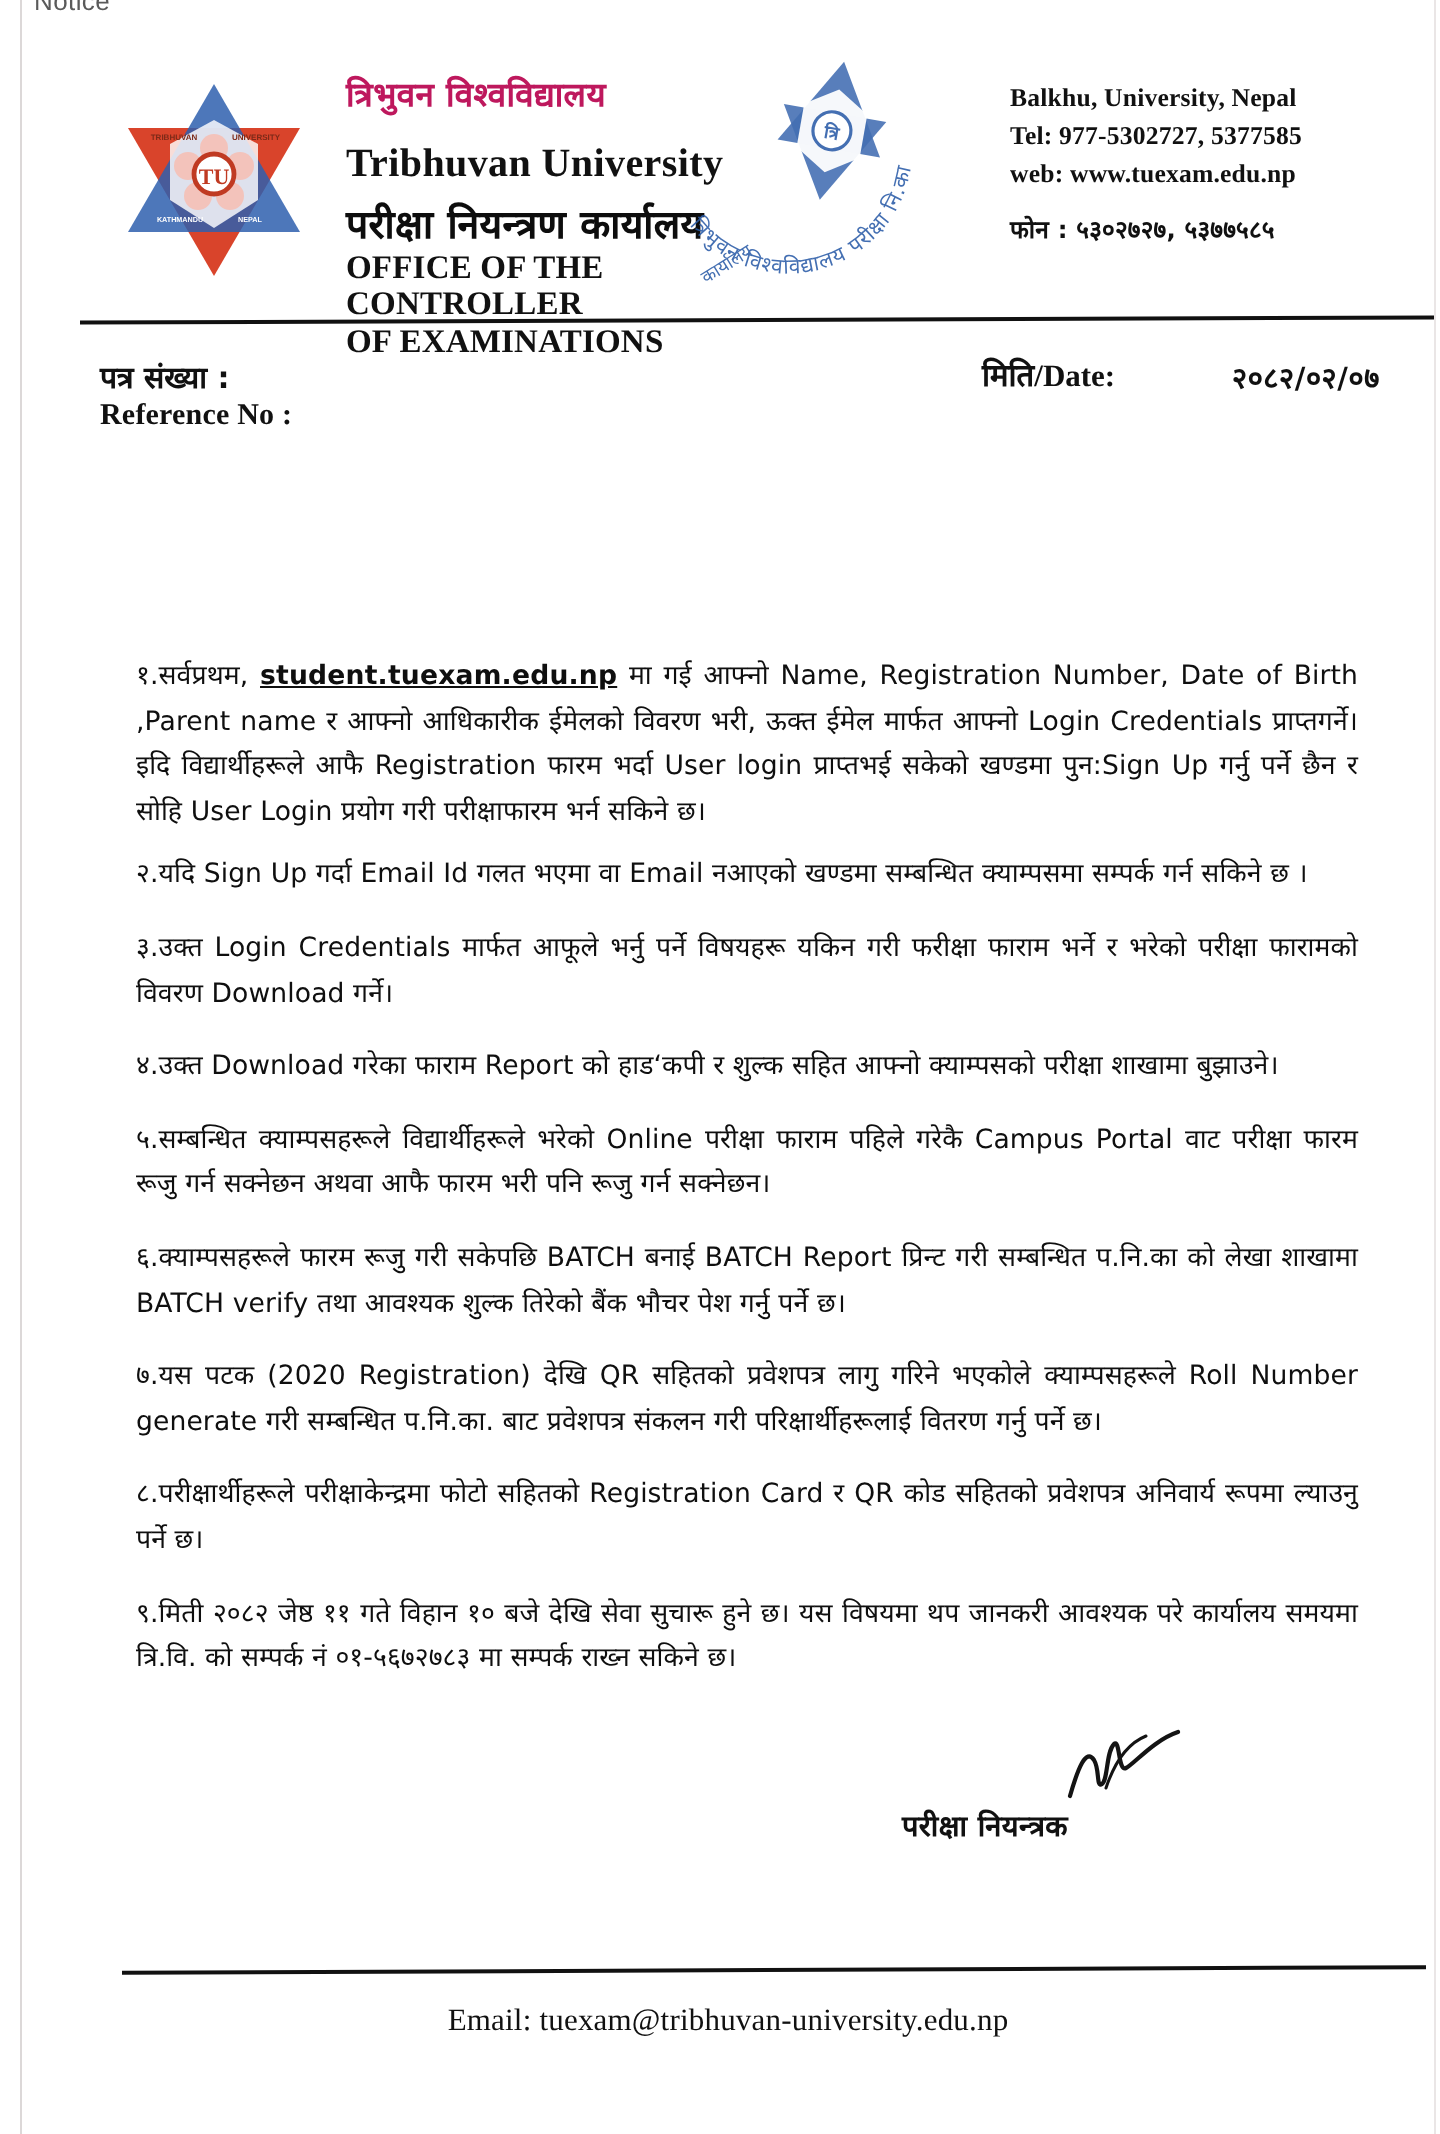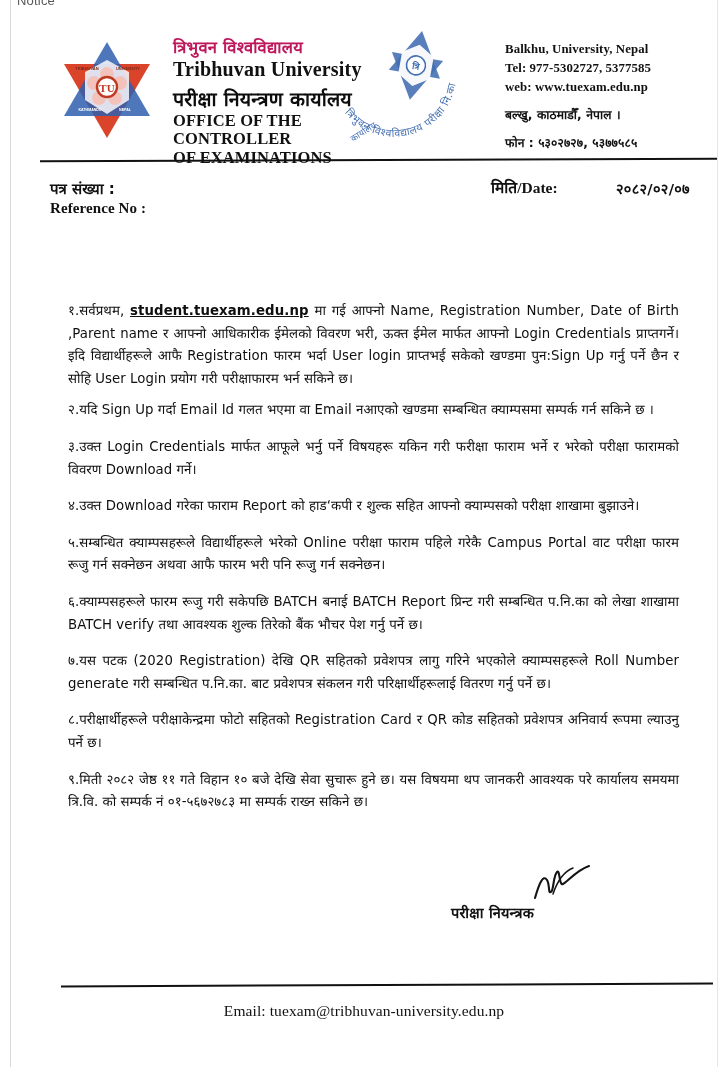--- a/index.html
+++ b/index.html
@@ -76,21 +76,21 @@
     font-weight: 700;
     line-height: 1.18;
     letter-spacing: .2px;
     color: #be185d;
   }
   .org-en1 {
     font-size: 20px;
     font-weight: 700;
     line-height: 1.15;
     letter-spacing: .2px;
-    margin-top: 1px;
+    margin-top: 14px;
   }
   .org-np2 {
     font-family: "DejaVu Sans", sans-serif;
     font-size: 19.5px;
     font-weight: 700;
     line-height: 1.2;
     letter-spacing: .2px;
     margin-top: 7px;
     color: #0d0d0d;
   }
@@ -199,21 +199,21 @@
   }
   .para {
     font-family: "DejaVu Sans", sans-serif;
     font-size: 13.3px;
     line-height: 1.70;
     text-align: justify;
     color: #0f0f0f;
     margin: 0 0 10px 0;
     letter-spacing: .05px;
   }
-  .para.tight { margin-bottom: 9px; }
+  .para.tight { margin-bottom: 9px; margin-top: 28px; }
   .para.gap   { margin-bottom: 14px; }
   .link {
     text-decoration: underline;
     font-weight: 700;
     letter-spacing: .1px;
   }
 
   
   .sign-area {
     position: absolute;
@@ -318,21 +318,20 @@
           <textPath href="#arcpath" startOffset="2%">त्रिभुवन विश्वविद्यालय परीक्षा नि.का.</textPath>
         </text>
         <text x="26" y="128" font-family="DejaVu Sans, sans-serif" font-size="9" fill="#2B5CA8" transform="rotate(-32 26 128)">कार्यालय</text>
       </svg>
     </div>
 
     <div class="contact">
       <div>Balkhu, University, Nepal</div>
       <div>Tel: 977-5302727, 5377585</div>
       <div>web: www.tuexam.edu.np</div>
-      <div class="np">बल्खु, काठमाडौँ, नेपाल ।</div>
       <div class="np">फोन : ५३०२७२७, ५३७७५८५</div>
     </div>
 
     <div class="header-rule"></div>
   </div>
 
   <div class="refrow">
     <div class="ref-np">पत्र संख्या :</div>
     <div class="ref-en">Reference No :</div>
     <div class="date-label">मिति/Date:</div>

